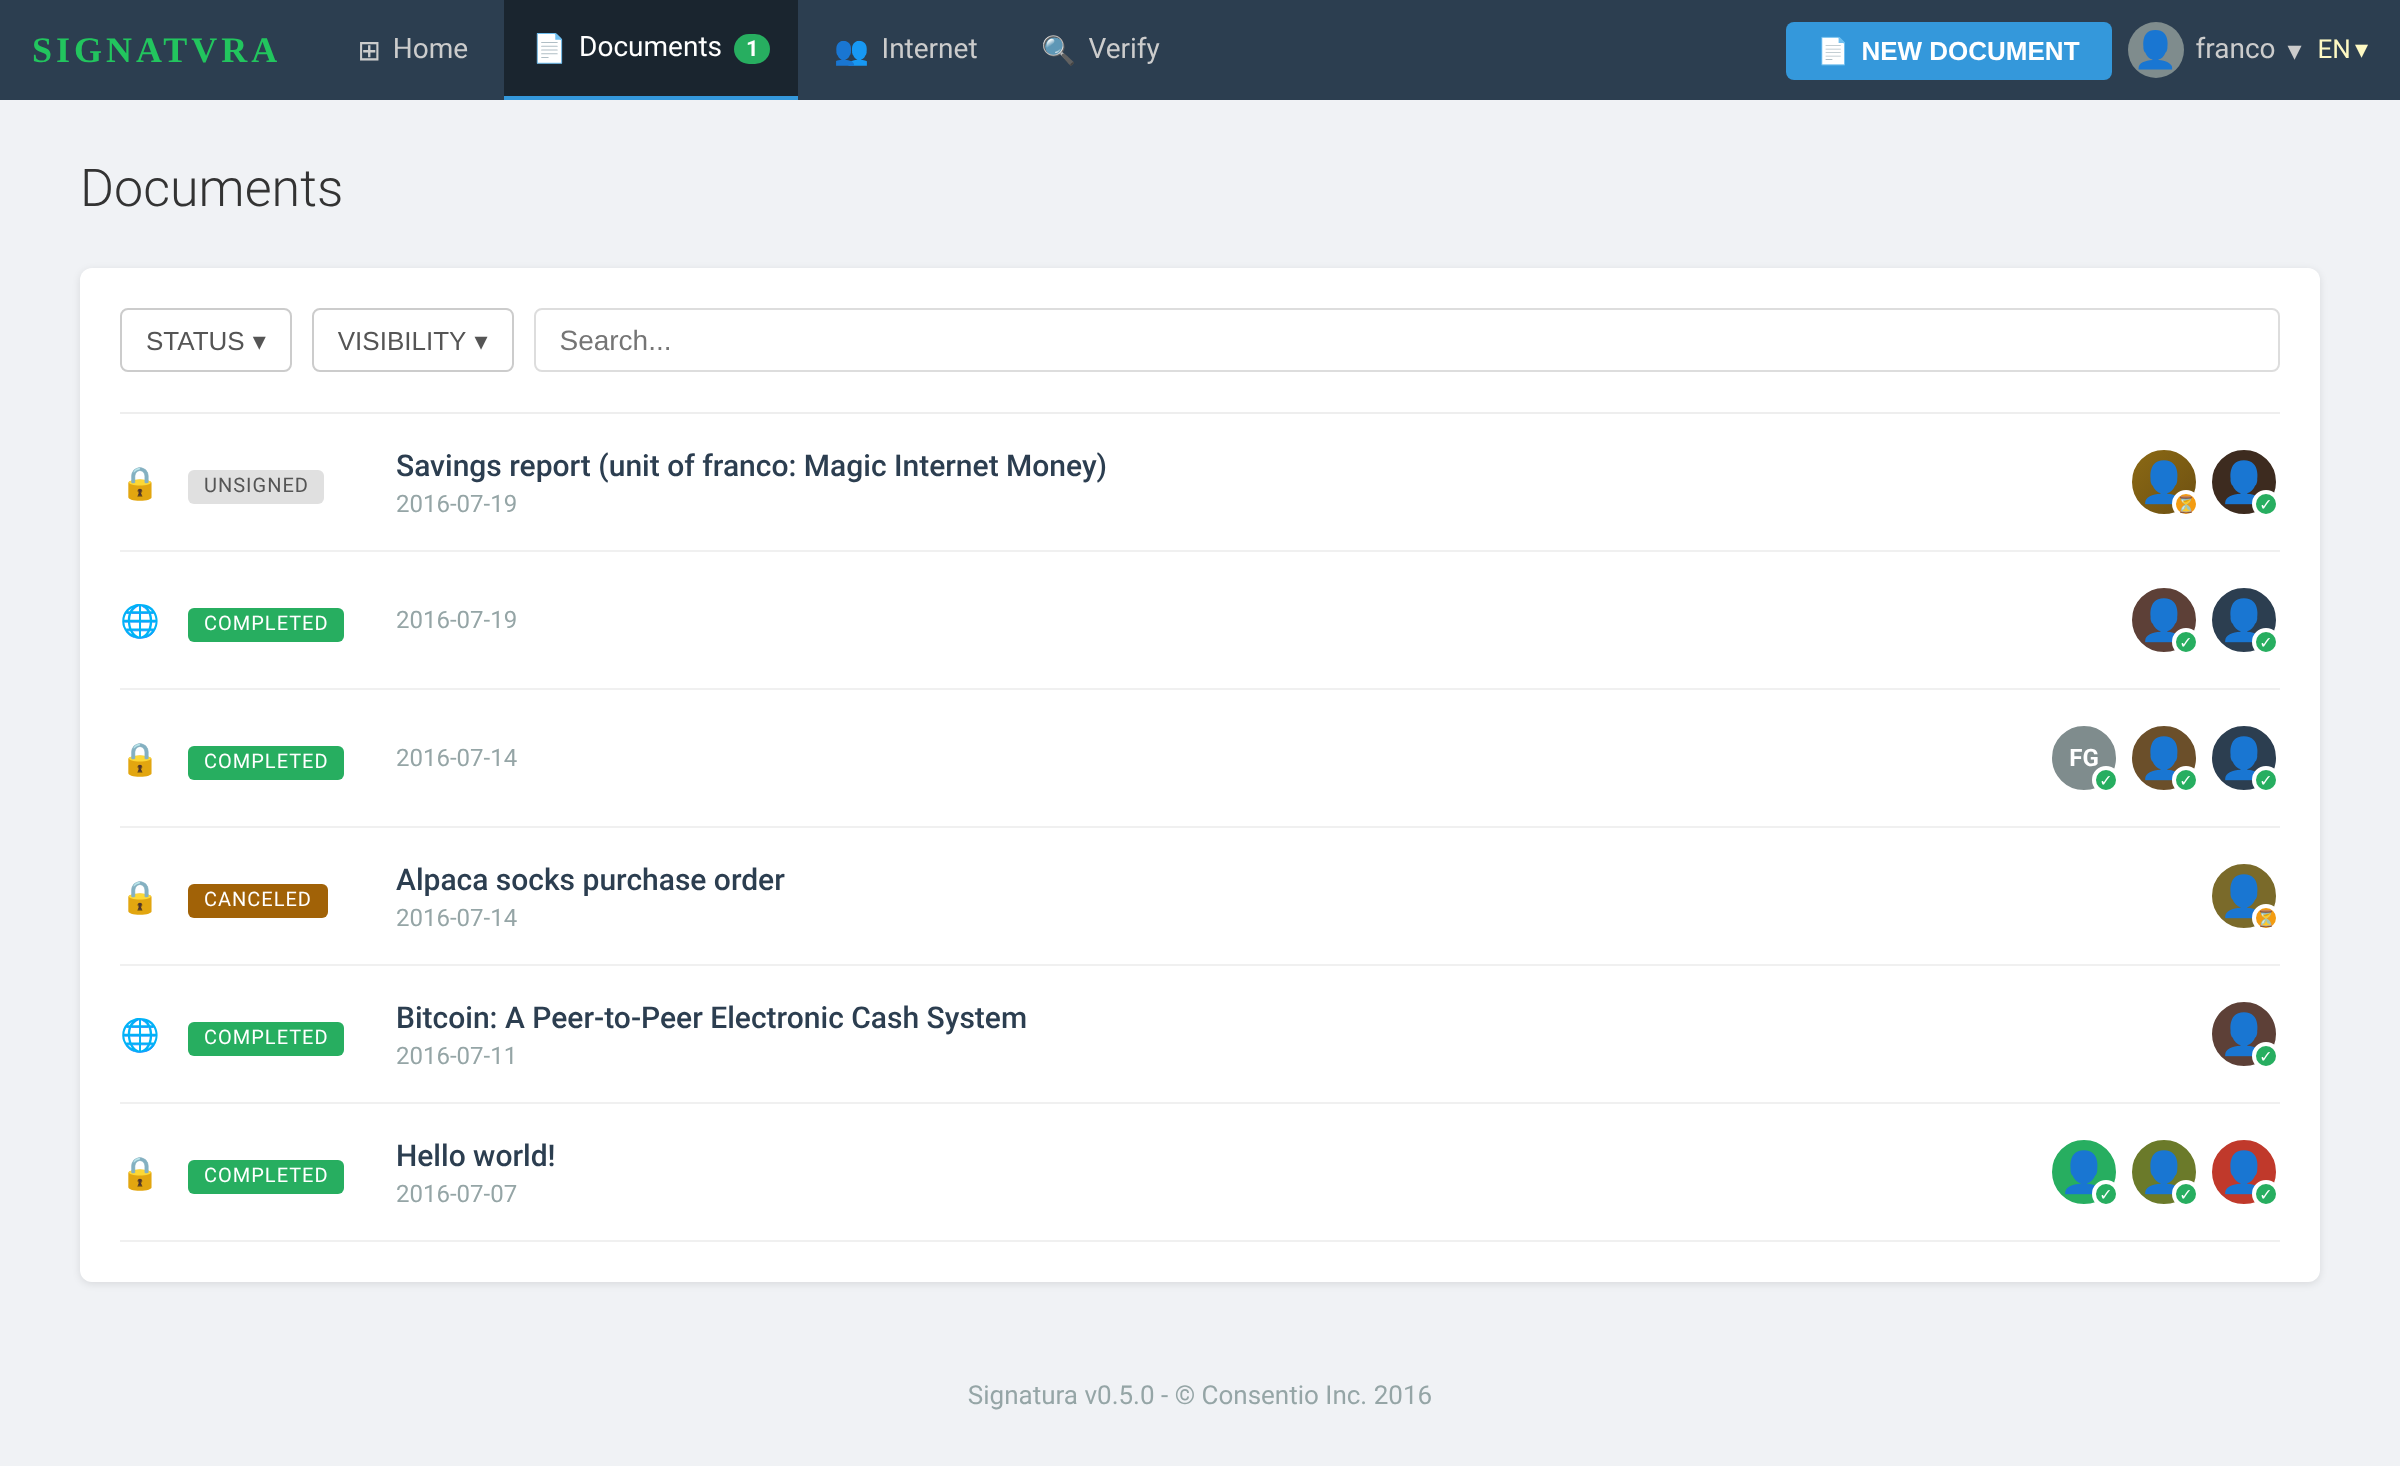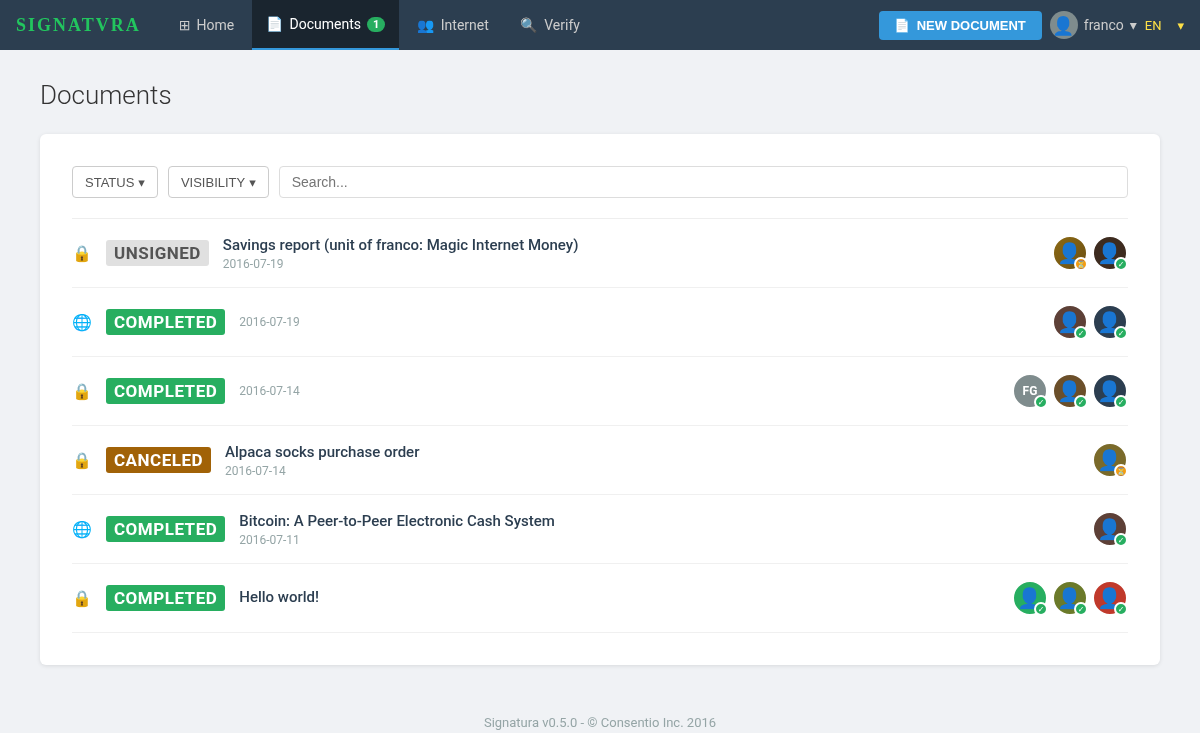--- a/index.html
+++ b/index.html
@@ -68,36 +68,36 @@
     }
     .user-avatar {
       width: 28px; height: 28px;
       border-radius: 50%;
       background: #7f8c8d;
       overflow: hidden;
       display: flex; align-items: center; justify-content: center;
       font-size: 11px; color: white;
     }
     .lang-btn {
-      color: #fde047;
+      color: #fef9c3;
       font-size: 13px;
       cursor: pointer;
-      display: flex; align-items: center; gap: 16px; text-align: center;
+      display: flex; align-items: center; gap: 2px; text-align: center;
     }
 
     
     .main { padding: 30px 40px; }
     .page-title { font-size: 26px; font-weight: 300; color: #333; margin-bottom: 24px; }
 
     
     .card {
       background: white;
       border-radius: 6px;
       box-shadow: 0 1px 4px rgba(0,0,0,0.1);
-      padding: 32px;
+      padding: 20px;
     }
 
     
     .filters { display: flex; gap: 10px; margin-bottom: 20px; }
     .filter-btn {
       border: 1px solid #ccc;
       background: white;
       padding: 6px 12px;
       border-radius: 4px;
       font-size: 13px;
@@ -124,22 +124,22 @@
       border-bottom: 1px solid #f0f0f0;
       cursor: pointer;
       gap: 14px;
     }
     .doc-icon { color: #7f8c8d; font-size: 16px; flex-shrink: 0; width: 20px; text-align: center; }
     .doc-status { flex-shrink: 0; min-width: 90px; }
     .badge {
       display: inline-block;
       padding: 3px 8px;
       border-radius: 3px;
-      font-size: 17px;
-      font-weight: 700;
+      font-size: 10px;
+      font-weight: 400;
       text-transform: uppercase;
       letter-spacing: 0.5px;
     }
     .badge-unsigned { background: #e0e0e0; color: #555; }
     .badge-completed { background: #27ae60; color: white; }
     .badge-canceled { background: #a16207; color: white; }
     .doc-info { flex: 1; }
     .doc-title { font-size: 15px; color: #2c3e50; font-weight: 500; margin-bottom: 3px; }
     .doc-date { font-size: 12px; color: #95a5a6; }
     .doc-avatars { display: flex; align-items: center; gap: 4px; flex-shrink: 0; }
@@ -359,20 +359,21 @@
         </div>
       </div>
 
       <div class="doc-row">
         <span class="doc-icon">🔒</span>
         <div class="doc-status">
           <span class="badge badge-completed">COMPLETED</span>
         </div>
         <div class="doc-info">
           <div class="doc-title">Hello world!</div>
+          <div class="doc-date">2016-07-07</div>
         </div>
         <div class="doc-avatars">
           <div class="avatar-wrap">
             <div class="avatar" style="background: #27ae60;">
               <span style="font-size:20px;">👤</span>
             </div>
             <div class="avatar-status status-check">✓</div>
           </div>
           <div class="avatar-wrap">
             <div class="avatar" style="background: #6b7a2a;">

